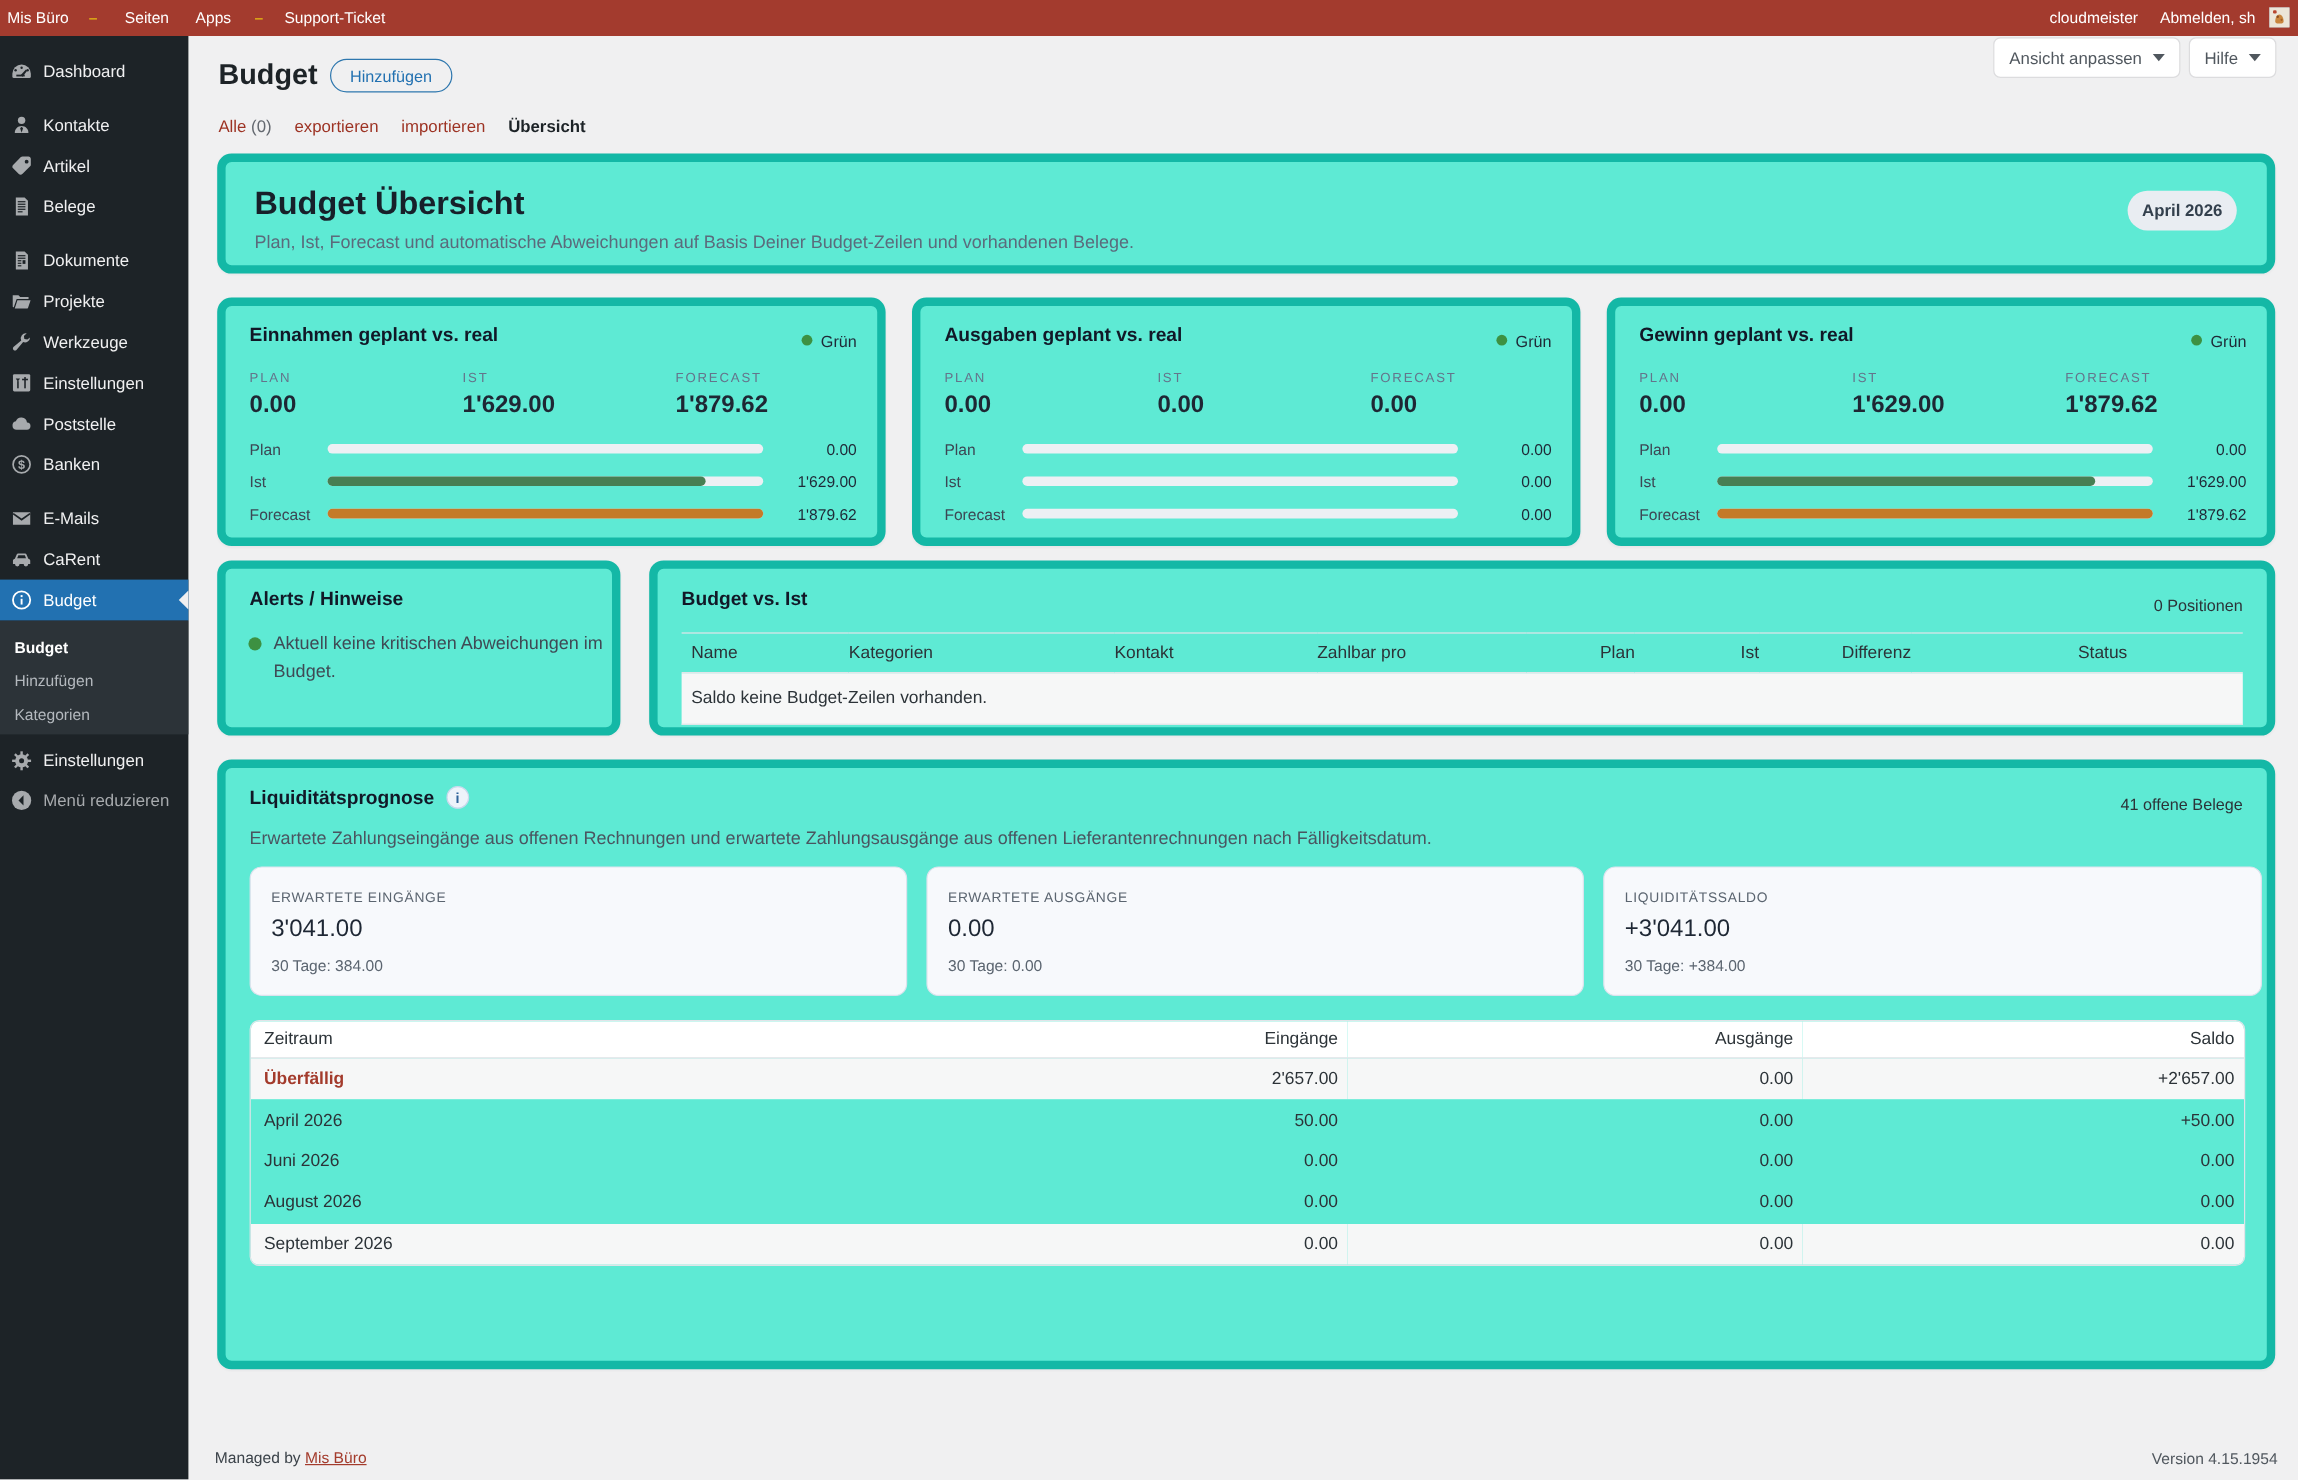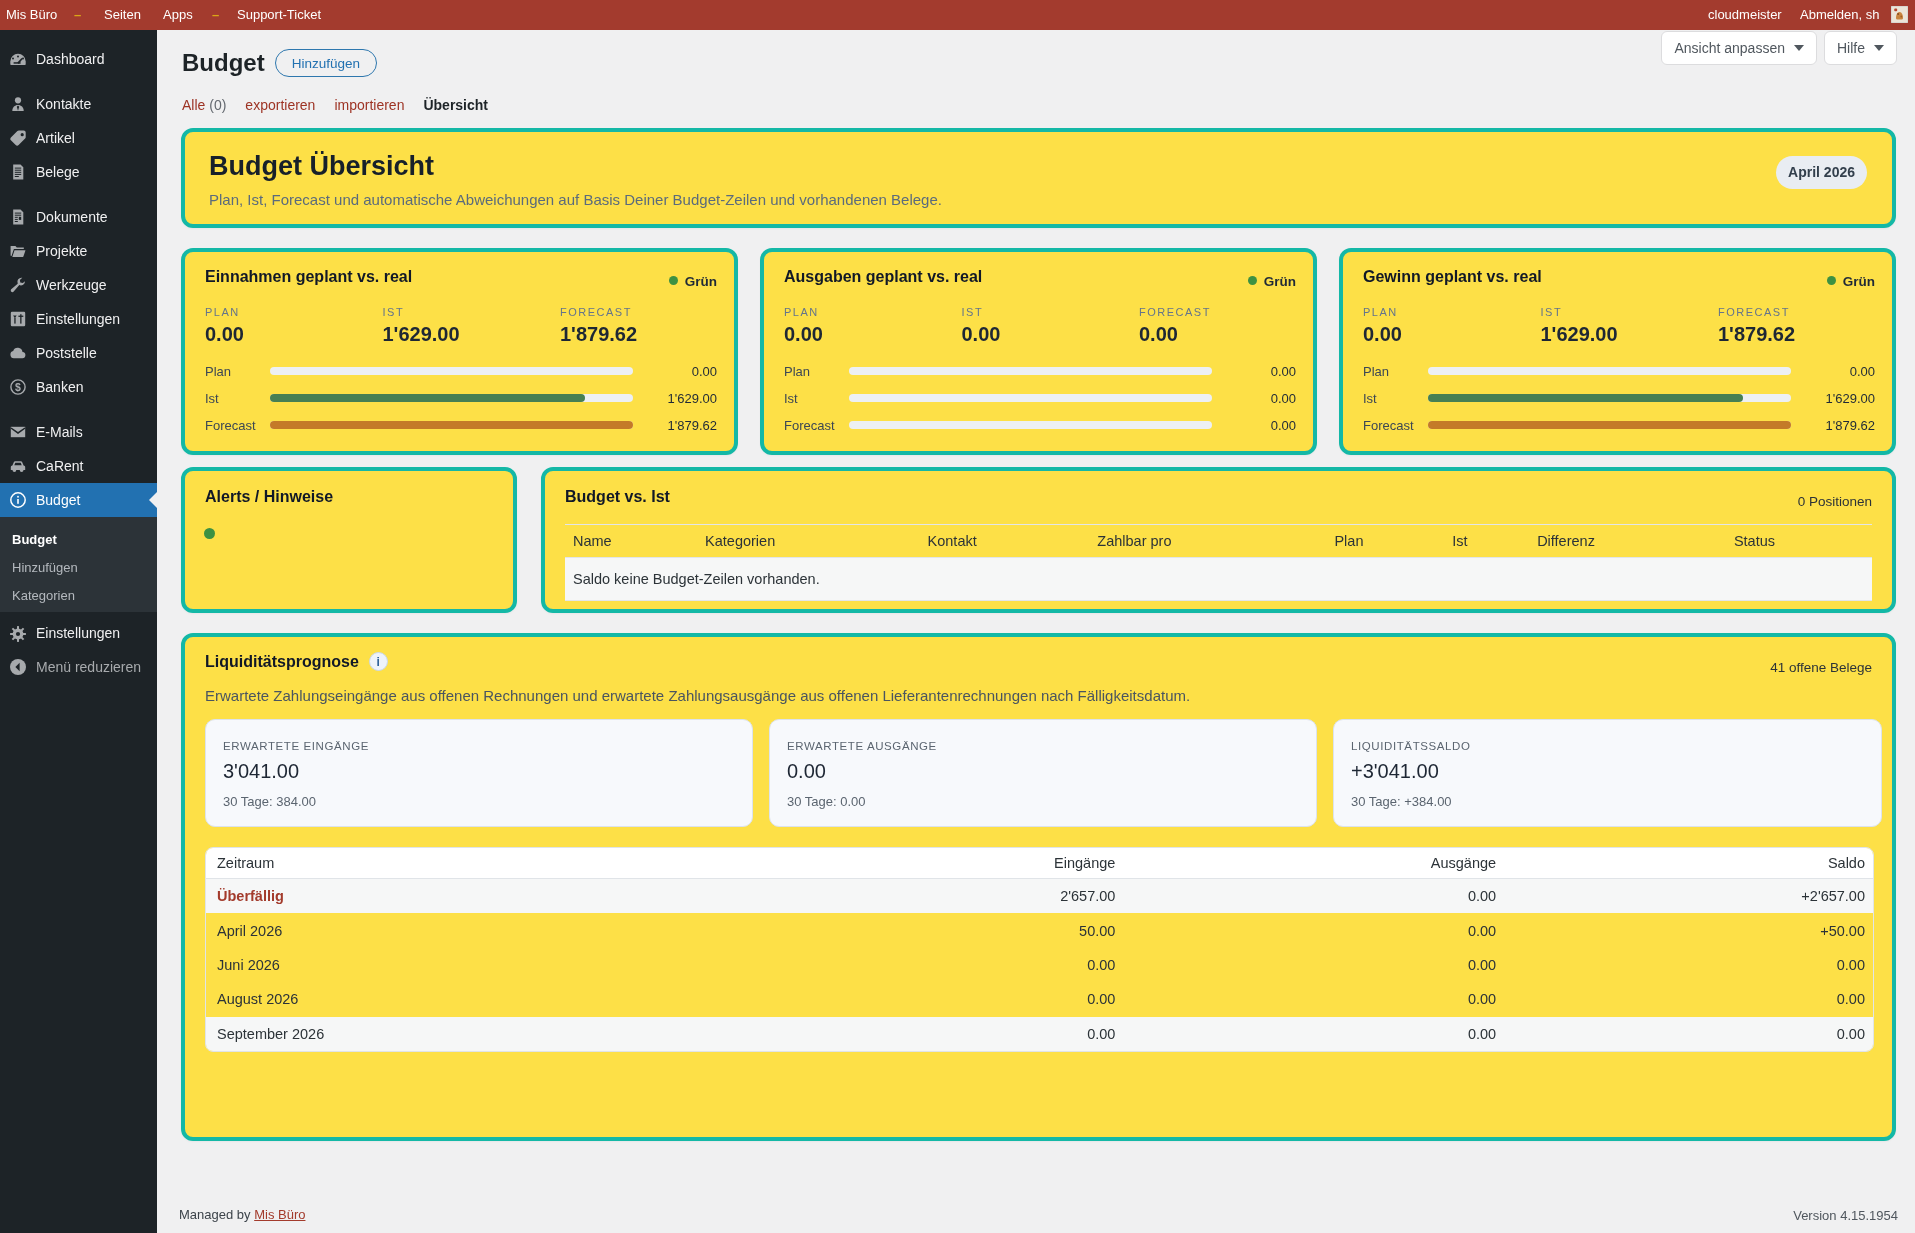--- a/index.html
+++ b/index.html
@@ -17,35 +17,35 @@
 .mi .ic{position:absolute;left:8px;top:7px;width:20px;height:20px}
 .mi .lb{position:absolute;left:36px;top:50%;transform:translateY(-50%)}
 .sep{height:11px}
 .mi.active{background:#2271b1;color:#fff}
 .mi.active:after{content:"";position:absolute;right:0;top:9px;border:8px solid transparent;border-right:8px solid #f0f0f1;border-left:0}
 #submenu{background:#2c3338;padding:9px 0 2px 0}
 .smi{height:28px;line-height:28px;padding-left:12px;color:#b4b9be;font-size:13px}
 .smi.cur{color:#fff;font-weight:700}
 
 #content{position:absolute;left:157px;top:30px;width:1758px;height:1203px;background:#f0f0f1}
-.card{position:absolute;background:#fde047;border:4px solid #14b8a6;border-radius:12px;box-shadow:0 1px 2px rgba(16,24,40,.04)}
+.card{position:absolute;background:#5eead4;border:7px solid #14b8a6;border-radius:12px;box-shadow:0 1px 2px rgba(16,24,40,.04)}
 .btn-top{height:34px;background:#fff;border:1px solid #dcdcde;border-radius:6px;color:#50575e;font-size:14px;display:inline-flex;align-items:center;padding:0 12px;gap:9px}
 .caret{display:inline-block;width:0;height:0;border:5px solid transparent;border-top:6px solid #50575e;margin-top:5px}
 h1{font-size:24px;font-weight:700;color:#1d2327;display:inline-block;vertical-align:middle}
 .addnew{display:inline-flex;align-items:center;height:28px;padding:0 16px;border:1px solid #2e77ae;border-radius:14px;color:#2271b1;font-size:13.5px;margin-left:10px;vertical-align:middle;background:#fff0}
 .tabs{font-size:14px;color:#646970}
 .tabs .rl{color:#9d3324;margin:0}
 .tabs b{color:#1d2327;font-weight:700}
 
 .hero-title{font-size:27px;font-weight:700;color:#17202a}
 .hero-sub{font-size:15px;color:#5b6b7c;margin-top:9px}
 .badge{position:absolute;right:25px;top:24px;height:33px;line-height:33px;padding:0 12px;background:#e9edf2;border-radius:17px;font-size:14px;font-weight:700;color:#33404d}
 
 .scard .ct{position:absolute;left:20px;top:16px;font-size:16px;font-weight:700;color:#111827}
-.status{position:absolute;right:17px;top:22px;font-size:13.5px;font-weight:700;color:#1f2937}
+.status{position:absolute;right:17px;top:22px;font-size:13.5px;font-weight:400;color:#1f2937}
 .status .dot{display:inline-block;width:9px;height:9px;border-radius:50%;background:#3d9142;margin-right:7px;vertical-align:1px}
 .kpi{position:absolute;top:54px;width:178px}
 .kpi .kl{font-size:11px;letter-spacing:1.5px;color:#64748b;text-transform:uppercase}
 .kpi .kv{font-size:20px;font-weight:700;color:#1e2734;margin-top:5px}
 .brow{position:absolute;left:20px;right:17px;height:14px}
 .brow .bl{position:absolute;left:0;top:0;font-size:13px;color:#3c4754}
 .brow .track{position:absolute;left:65px;width:363px;top:3px;height:8px;border-radius:4px;background:#edf0f4}
 .brow .fill{position:absolute;top:0;left:0;height:8px;border-radius:4px}
 .brow .bv{position:absolute;right:0;top:0;font-size:13px;color:#1f2937}
 .g{background:#477f53}
@@ -386,20 +386,21 @@
         <span class="track">
           <span class="fill o" style="width:100%"></span>
         </span>
         <span class="bv">1'879.62</span>
       </div>
 </div>
 
   <div class="card" style="left:24px;top:437px;width:336px;height:146px">
     <div class="a-title">Alerts / Hinweise</div>
     <div class="a-dot"></div>
+    <div class="a-text">Aktuell keine kritischen Abweichungen im Budget.</div>
   </div>
 
   <div class="card" style="left:384px;top:437px;width:1355px;height:146px">
     <div class="a-title">Budget vs. Ist</div>
     <div class="abs" style="right:20px;top:23px;font-size:13.5px;color:#2c3338">0 Positionen</div>
     <div class="abs" style="left:20px;right:20px;top:53px">
       <table class="bvi-tb">
         <colgroup>
             <col style="width:141px">
             <col style="width:224px">

